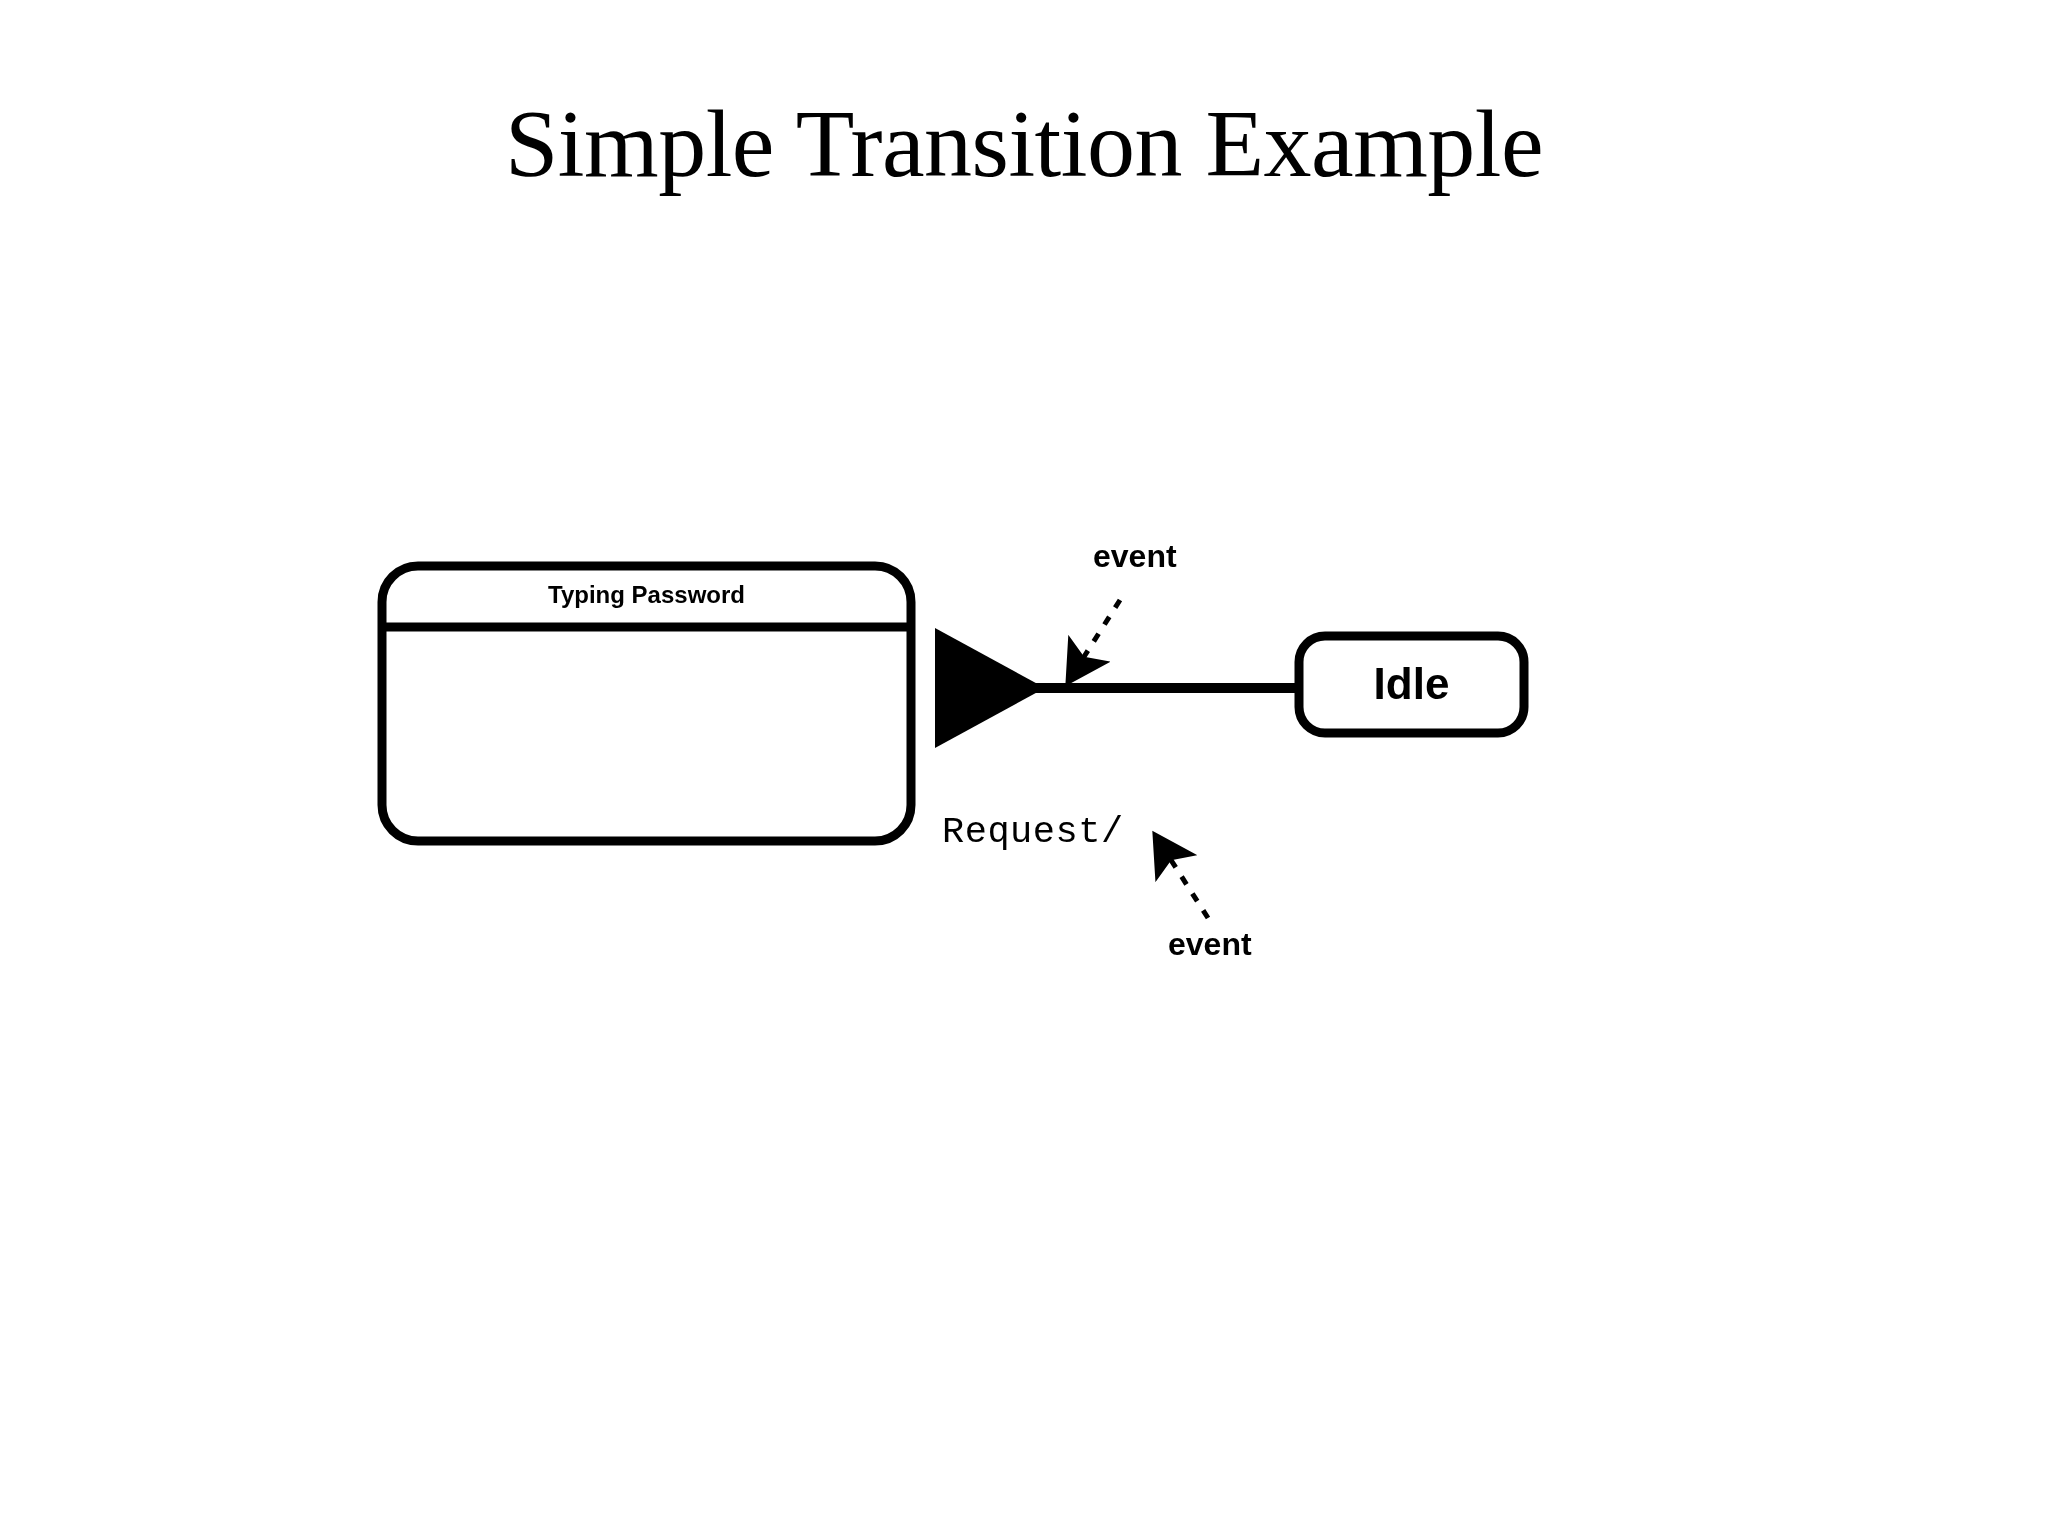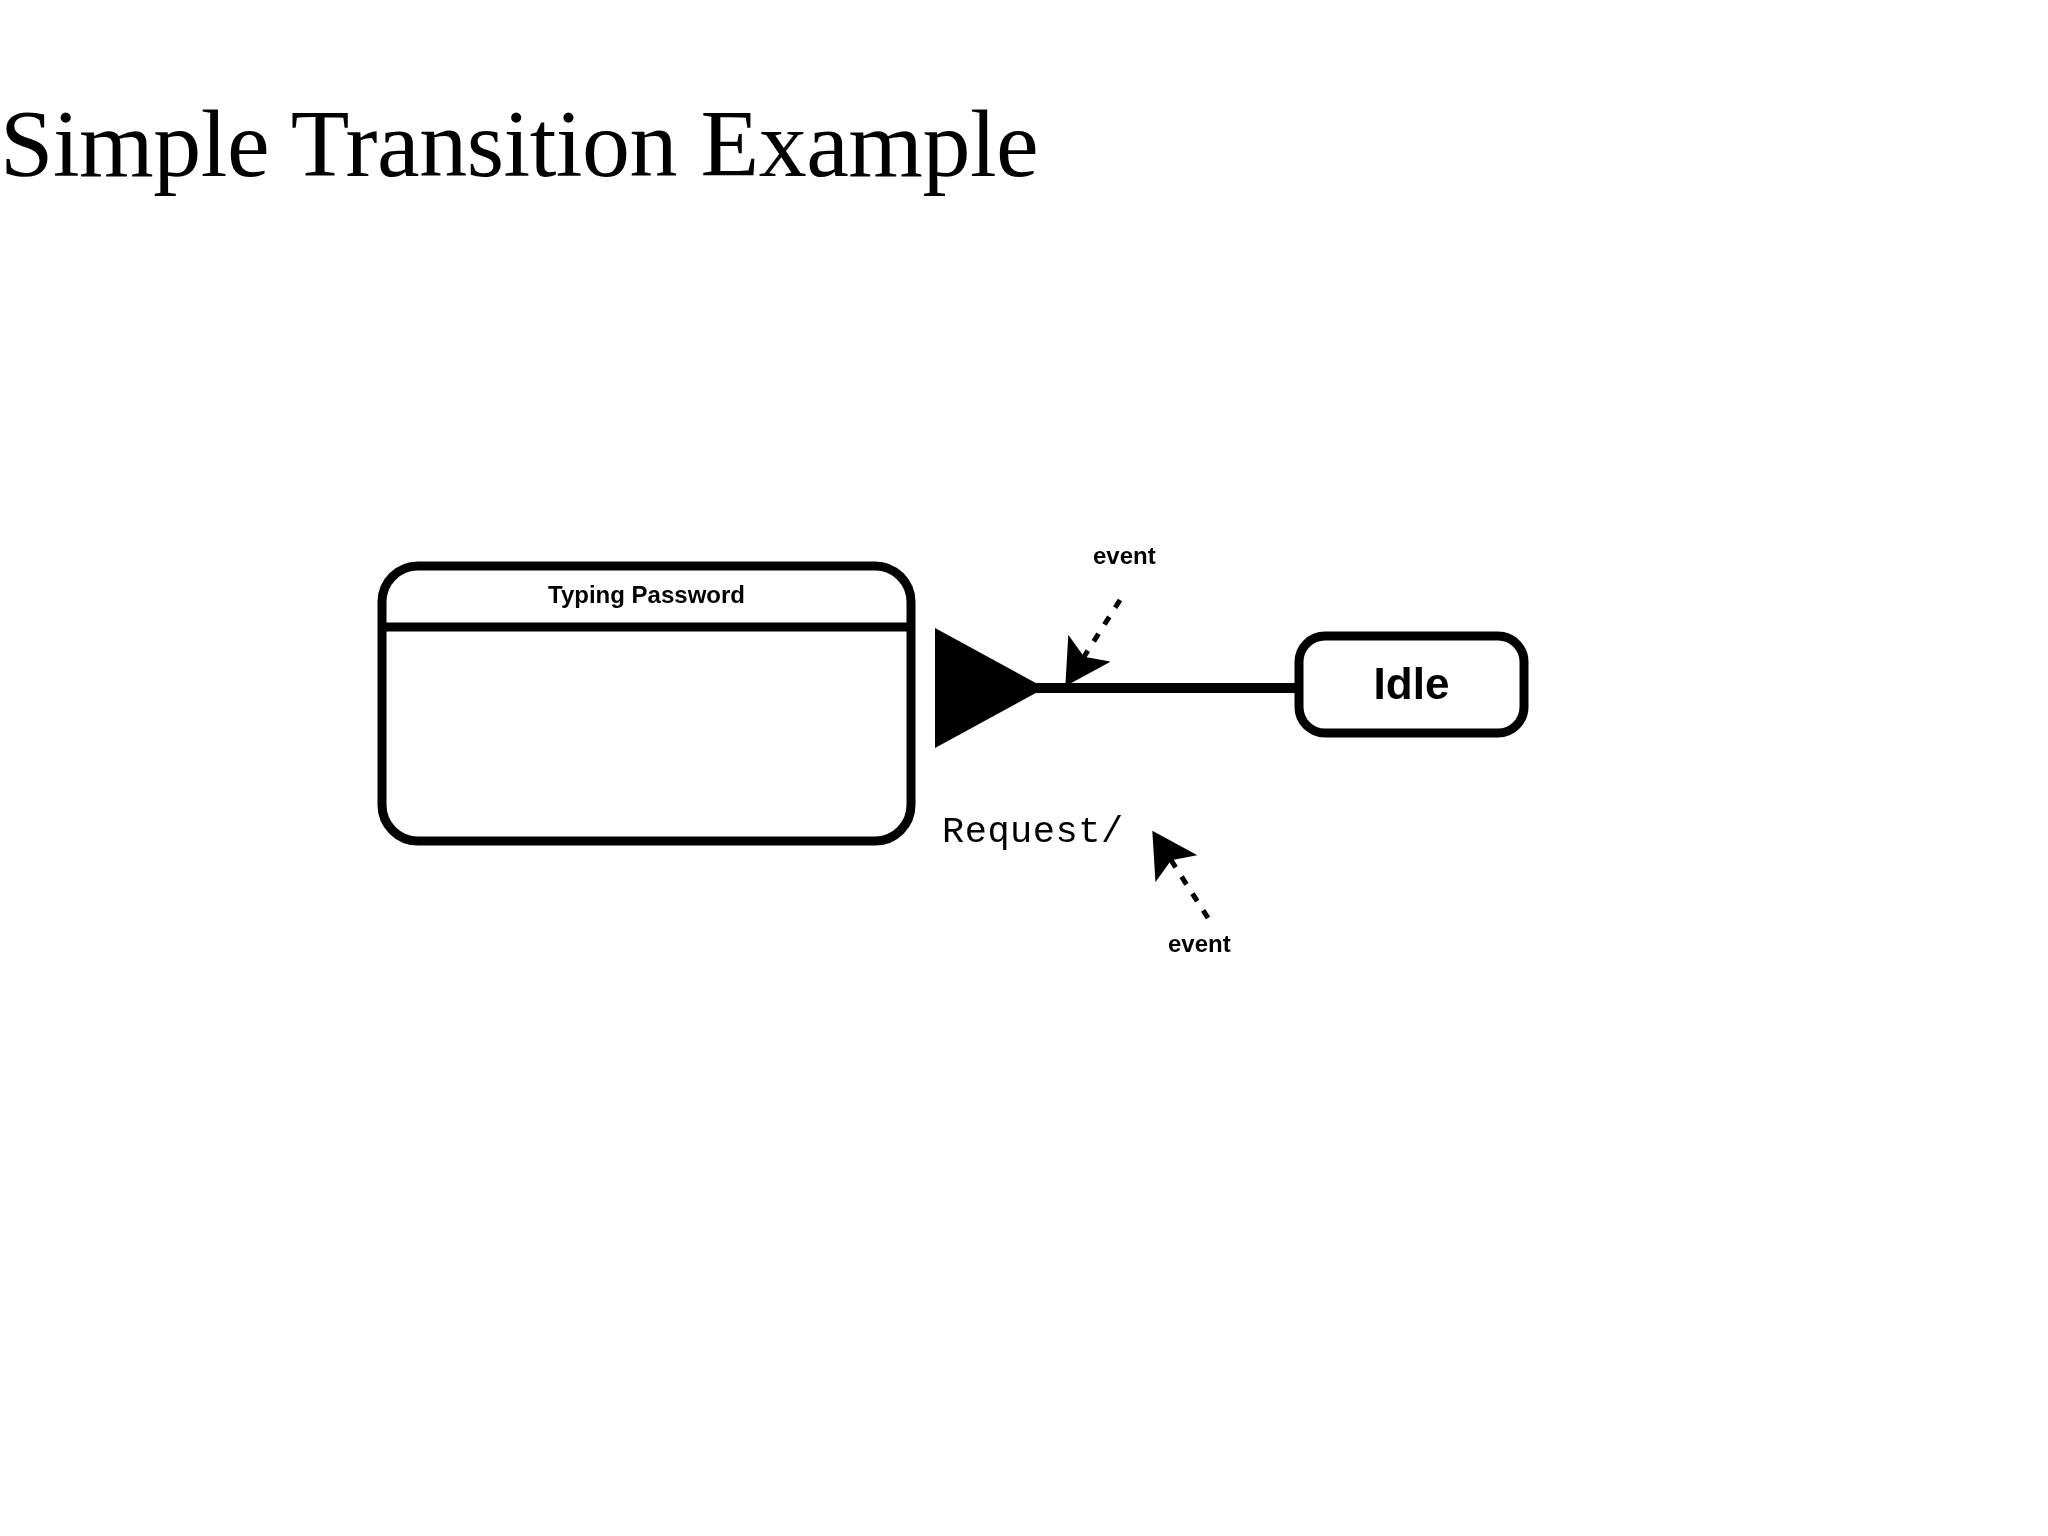--- a/index.html
+++ b/index.html
@@ -17,21 +17,21 @@
     background: #ffffff;
     overflow: hidden;
   }
 
   
   #slide-title {
     position: absolute;
     left: 0;
     top: 96px;
     width: 2048px;
-    text-align: left;
+    text-align: center;
     font-family: "Liberation Serif", "DejaVu Serif", serif;
     font-size: 96px;
     font-weight: 400;
     line-height: 1.0;
     color: #000000;
     letter-spacing: -0.5px;
     white-space: nowrap;
   }
 
   
@@ -103,21 +103,21 @@
     line-height: 48px;
     letter-spacing: 0.5px;
     text-align: center;
   }
   #transition-label .lbl-line { display: block; }
 
   
   .callout-label {
     font-family: "Liberation Sans", sans-serif;
     font-weight: bold;
-    font-size: 24px;
+    font-size: 32px;
     line-height: 42px;
     text-align: center;
   }
   #callout-event-label {
     left: 1093px;
     top: 535px;
   }
   #callout-action-label {
     left: 1168px;
     top: 923px;

